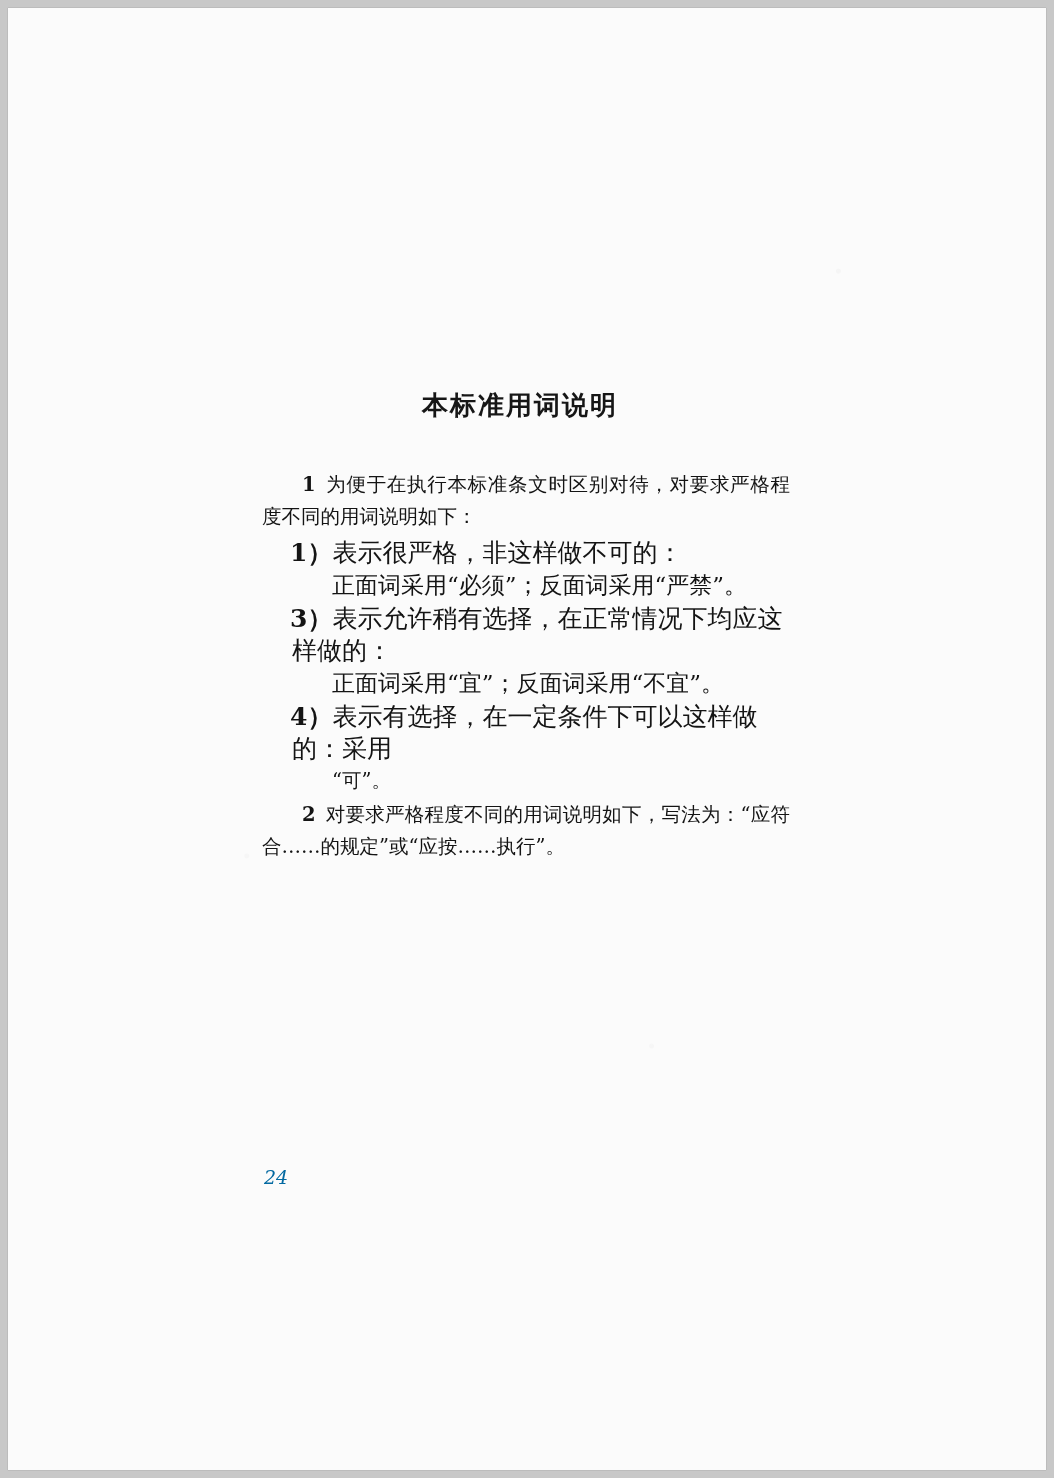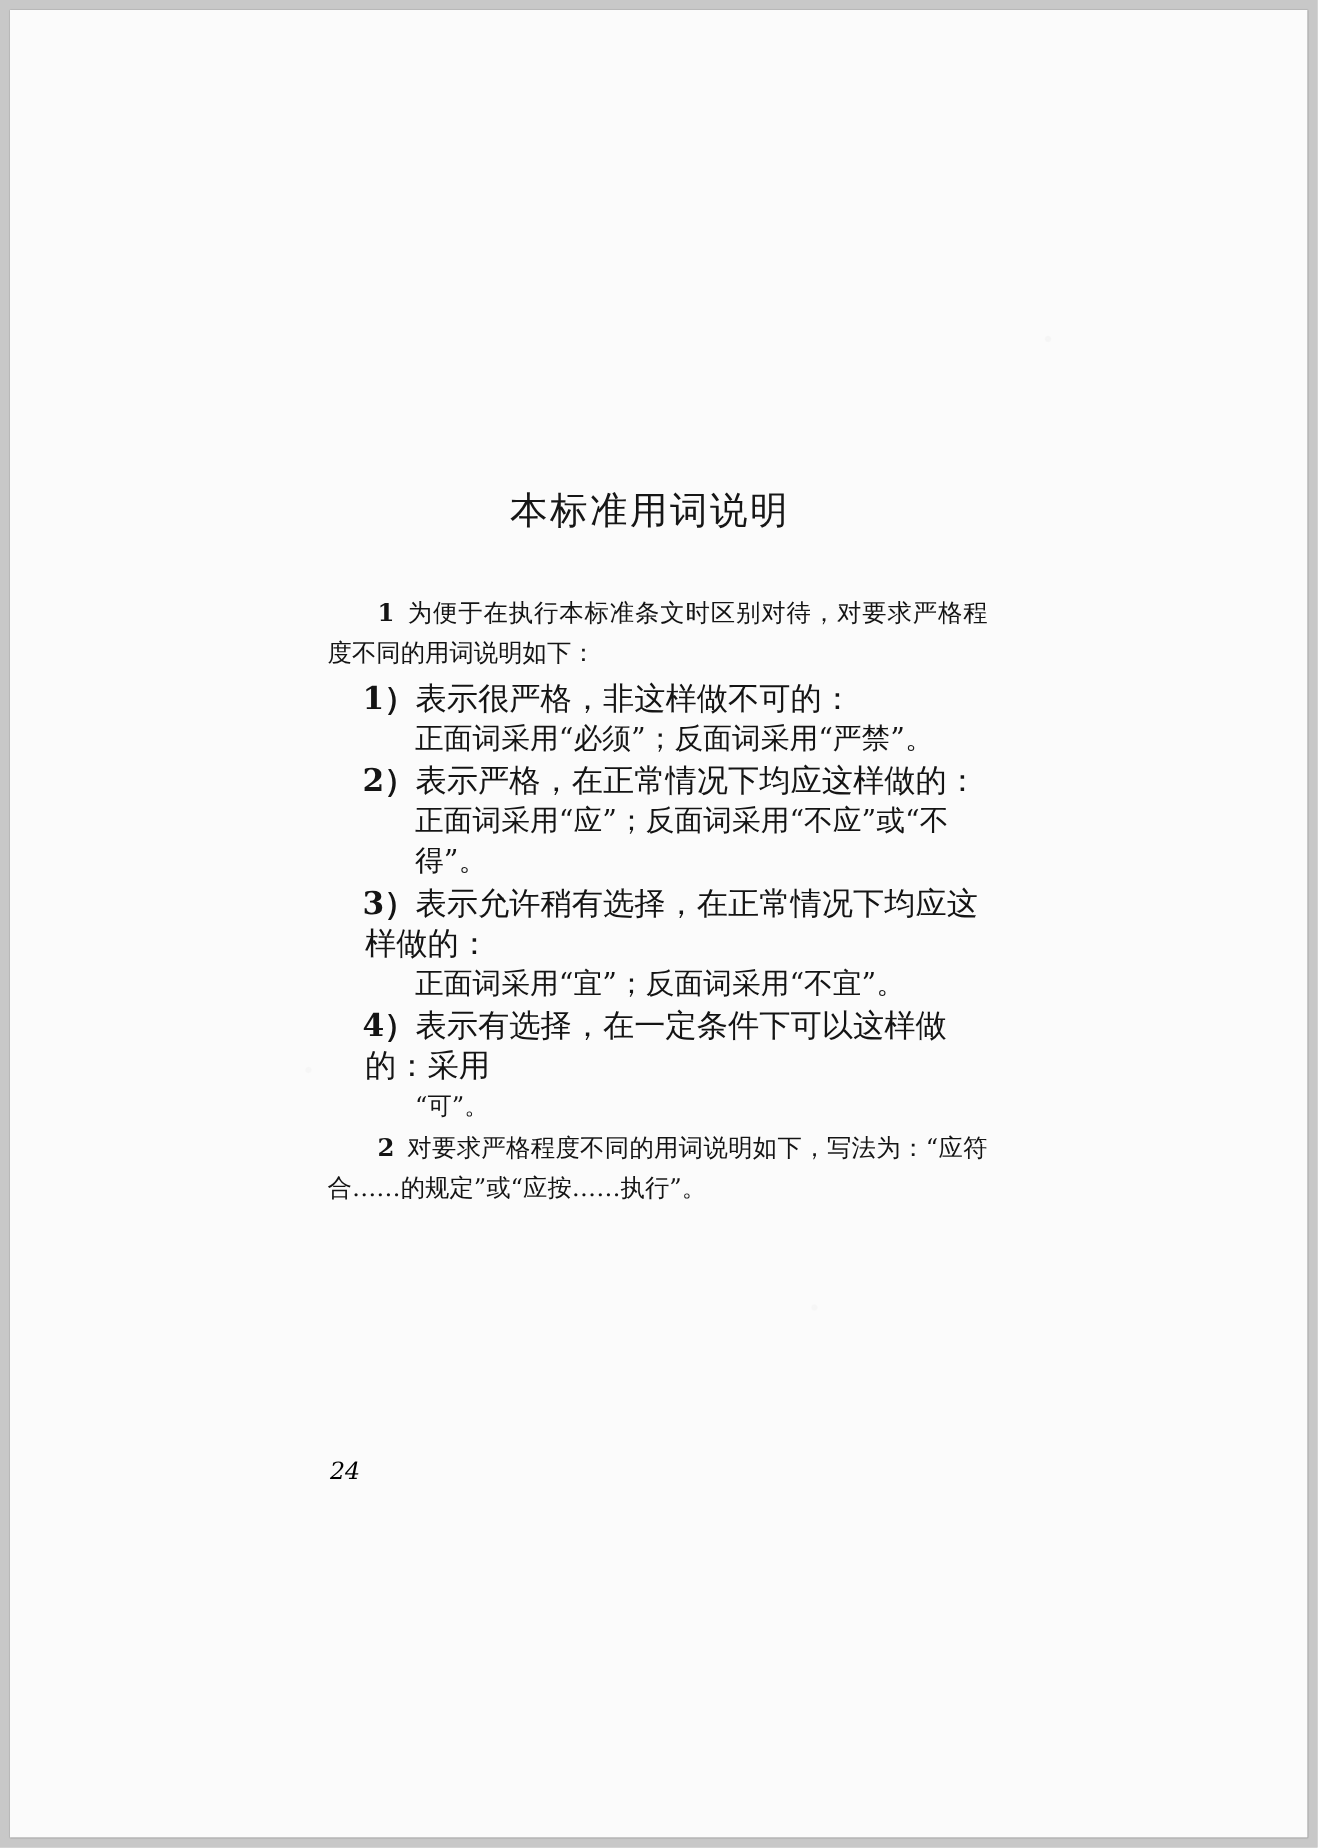--- a/index.html
+++ b/index.html
@@ -32,22 +32,22 @@
     pointer-events: none;
   }
   .content {
     position: absolute;
     left: 242px;
     top: 380px;
     width: 540px;
   }
   .doc-title {
     text-align: center;
-    font-size: 30px;
-    font-weight: normal;
+    font-size: 26px;
+    font-weight: bold;
     letter-spacing: 2px;
     color: #161616;
     margin: 0 0 46px 0;
     font-family: "DejaVu Serif", "Liberation Serif", serif;
   }
   .para {
     font-size: 19.5px;
     line-height: 32px;
     color: #141414;
     margin: 0 0 2px 12px;
@@ -93,21 +93,21 @@
   .para-2 {
     text-indent: 40px;
     margin-top: 2px;
   }
   .page-number {
     position: absolute;
     left: 256px;
     top: 1158px;
     font-size: 19px;
     font-style: italic;
-    color: #000000;
+    color: #0369a1;
     font-family: "DejaVu Serif", "Liberation Serif", serif;
   }
 </style>
 </head>
 <body>
 
 <div class="page">
   <div class="paper-noise"></div>
 
   <div class="content">
@@ -115,24 +115,20 @@
     <h1 class="doc-title">本标准用词说明</h1>
 
     <p class="para para-1"><span class="para-num">1</span><span>为便于在执行本标准条文时区别对待，对要求严格程度不同的用词说明如下：</span></p>
 
     <ul class="list">
       <li class="list-item">
         <div class="item-head"><span class="item-marker">1）</span><span>表示很严格，非这样做不可的：</span></div>
         <div class="item-sub">正面词采用“必须”；反面词采用“严禁”。</div>
       </li>
       <li class="list-item">
-        <div class="item-head"><span class="item-marker">2）</span><span>表示严格，在正常情况下均应这样做的：</span></div>
-        <div class="item-sub">正面词采用“应”；反面词采用“不应”或“不得”。</div>
-      </li>
-      <li class="list-item">
         <div class="item-head"><span class="item-marker">3）</span><span>表示允许稍有选择，在正常情况下均应这样做的：</span></div>
         <div class="item-sub">正面词采用“宜”；反面词采用“不宜”。</div>
       </li>
       <li class="list-item">
         <div class="item-head"><span class="item-marker">4）</span><span>表示有选择，在一定条件下可以这样做的：采用</span></div>
         <div class="item-cont">“可”。</div>
       </li>
     </ul>
 
     <p class="para para-2"><span class="para-num">2</span><span>对要求严格程度不同的用词说明如下，写法为：“应符合……的规定”或“应按……执行”。</span></p>

